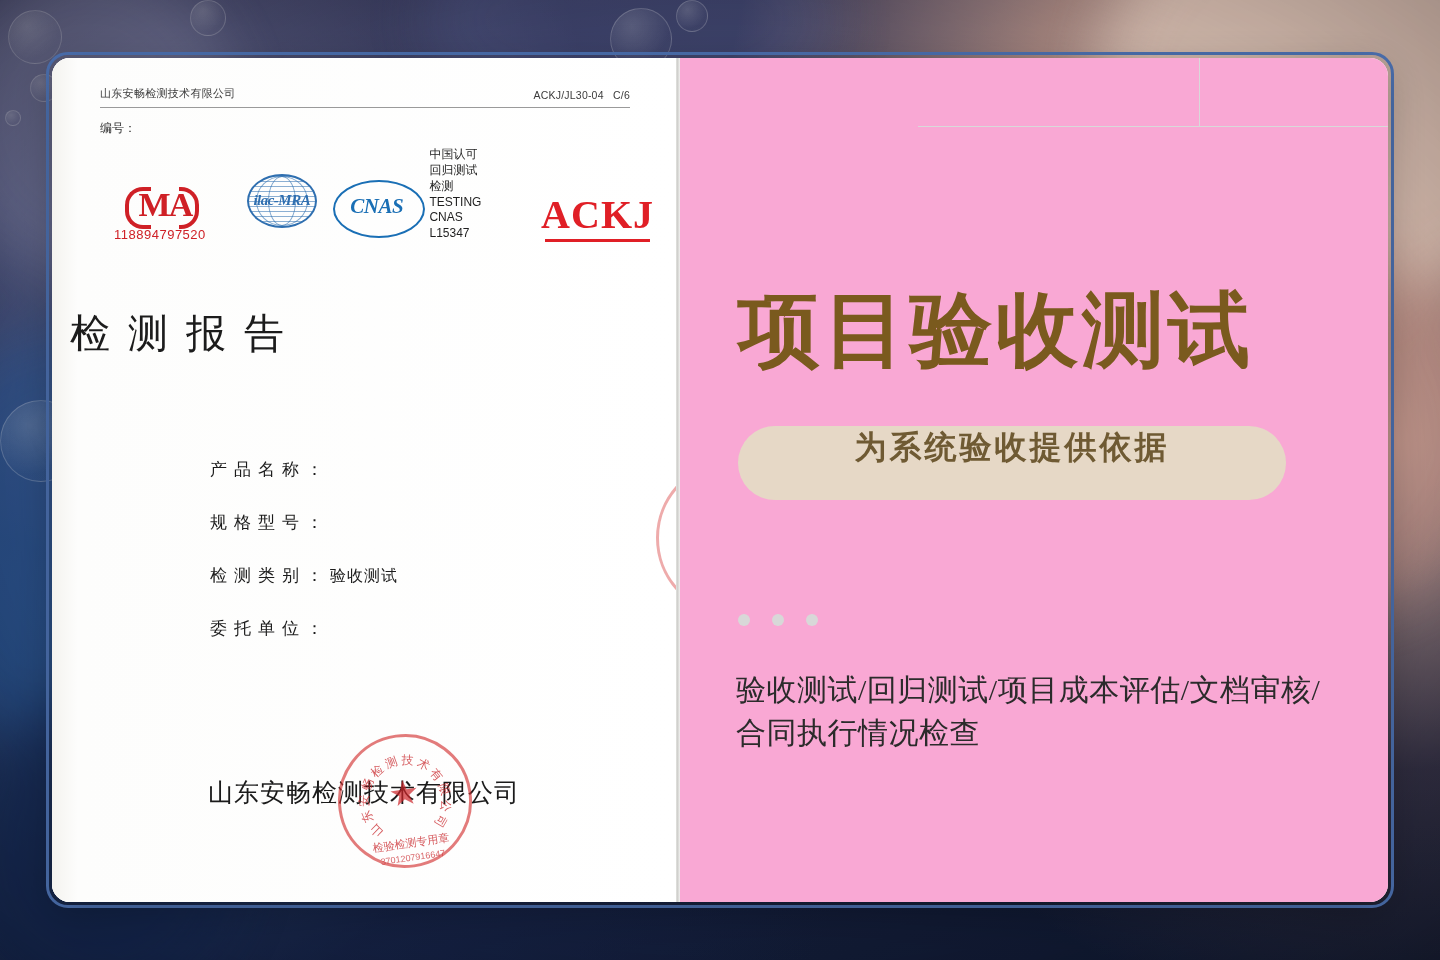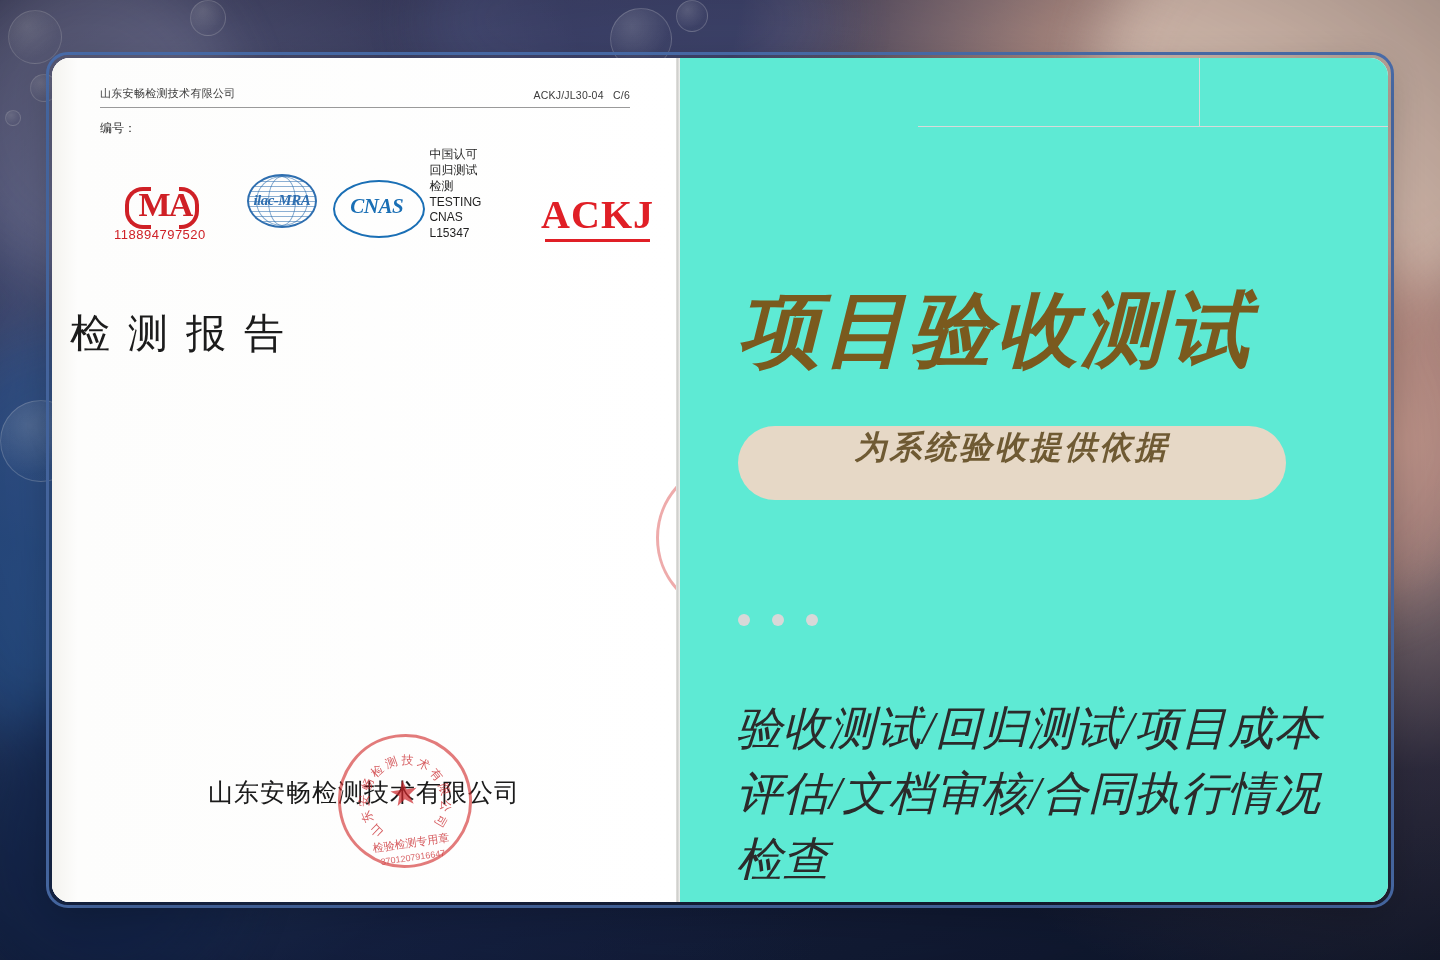--- a/index.html
+++ b/index.html
@@ -407,23 +407,22 @@
   .divider {
     position: relative;
     flex: 0 0 4px;
     background: linear-gradient(to right, #e3e3e0, #cfcfcc 40%, #f3f3f1 100%);
   }
 
   
   .slide-pane {
     position: relative;
     flex: 1 1 auto;
-    background: #5eead4;
+    background: #f9a8d4;
     overflow: hidden;
-    font-style: italic;
   }
   .thin-lines {
     position: absolute;
     right: 188px;
     top: 0;
     width: 1px;
     height: 68px;
     background: #d9d9d9;
   }
   .thin-lines2 {
@@ -477,24 +476,24 @@
   .dots i {
     display: block;
     width: 12px;
     height: 12px;
     border-radius: 50%;
     background: #d8d8d8;
   }
   .slide-body {
     position: absolute;
     left: 56px;
-    top: 638px;
+    top: 611px;
     width: 600px;
     font-family: "Liberation Serif", serif;
-    font-size: 46px;
+    font-size: 30px;
     line-height: 1.42;
     color: #2b2b2b;
     letter-spacing: 0.5px;
   }
 </style>
 </head>
 <body>
 
 <div class="stage">
 
@@ -556,20 +555,34 @@
             <div>检测</div>
             <div>TESTING</div>
             <div>CNAS L15347</div>
           </div>
 
           <div class="logo-qitc">ACKJ</div>
         </div>
 
         <div class="report-title">检测报告</div>
 
+        <div class="report-fields">
+          <div class="rf-row">
+            <span class="rf-label">产品名称：</span><span class="rf-value"></span>
+          </div>
+          <div class="rf-row">
+            <span class="rf-label">规格型号：</span><span class="rf-value"></span>
+          </div>
+          <div class="rf-row">
+            <span class="rf-label">检测类别：</span><span class="rf-value">验收测试</span>
+          </div>
+          <div class="rf-row">
+            <span class="rf-label">委托单位：</span><span class="rf-value"></span>
+          </div>
+        </div>
 
         <div class="report-company">山东安畅检测技术有限公司</div>
 
         <div class="stamp-main">
           <div class="ring-text" id="seal-ring">
               <span style="transform: rotate(-128deg) translate(-50%, -49px);">山</span>
               <span style="transform: rotate(-104.727deg) translate(-50%, -49px);">东</span>
               <span style="transform: rotate(-81.4545deg) translate(-50%, -49px);">安</span>
               <span style="transform: rotate(-58.1818deg) translate(-50%, -49px);">畅</span>
               <span style="transform: rotate(-34.9091deg) translate(-50%, -49px);">检</span>

